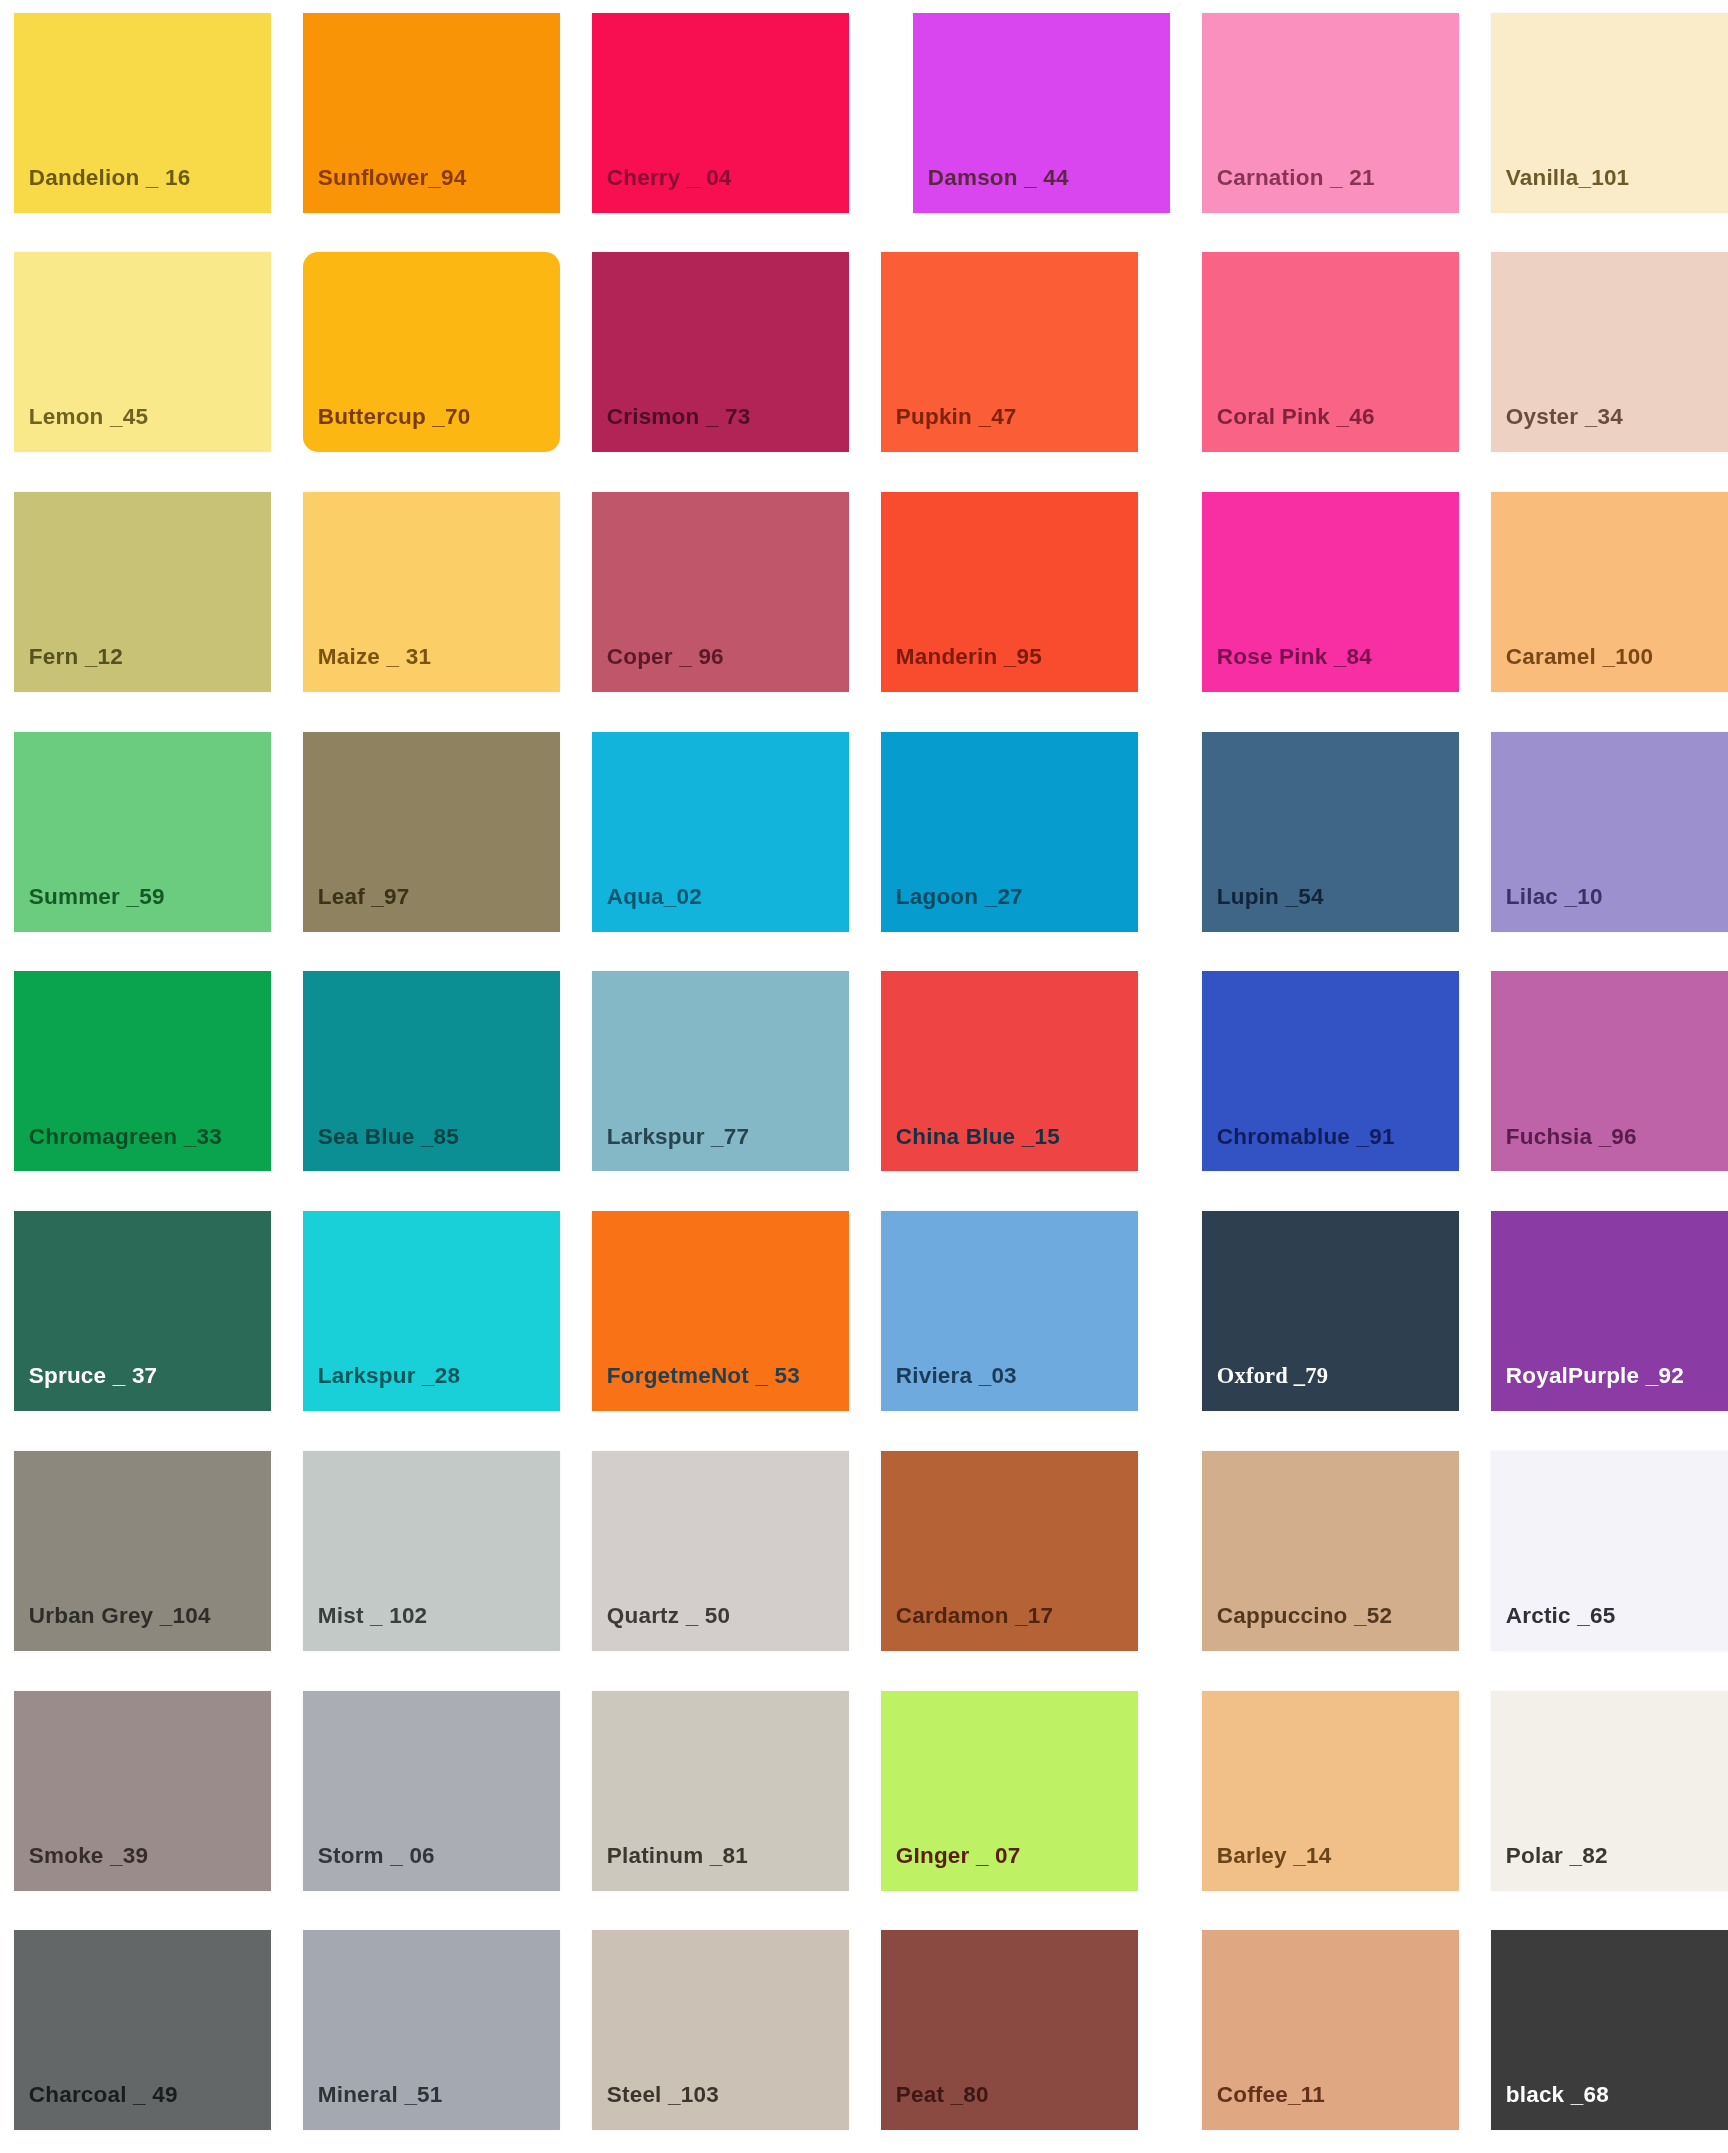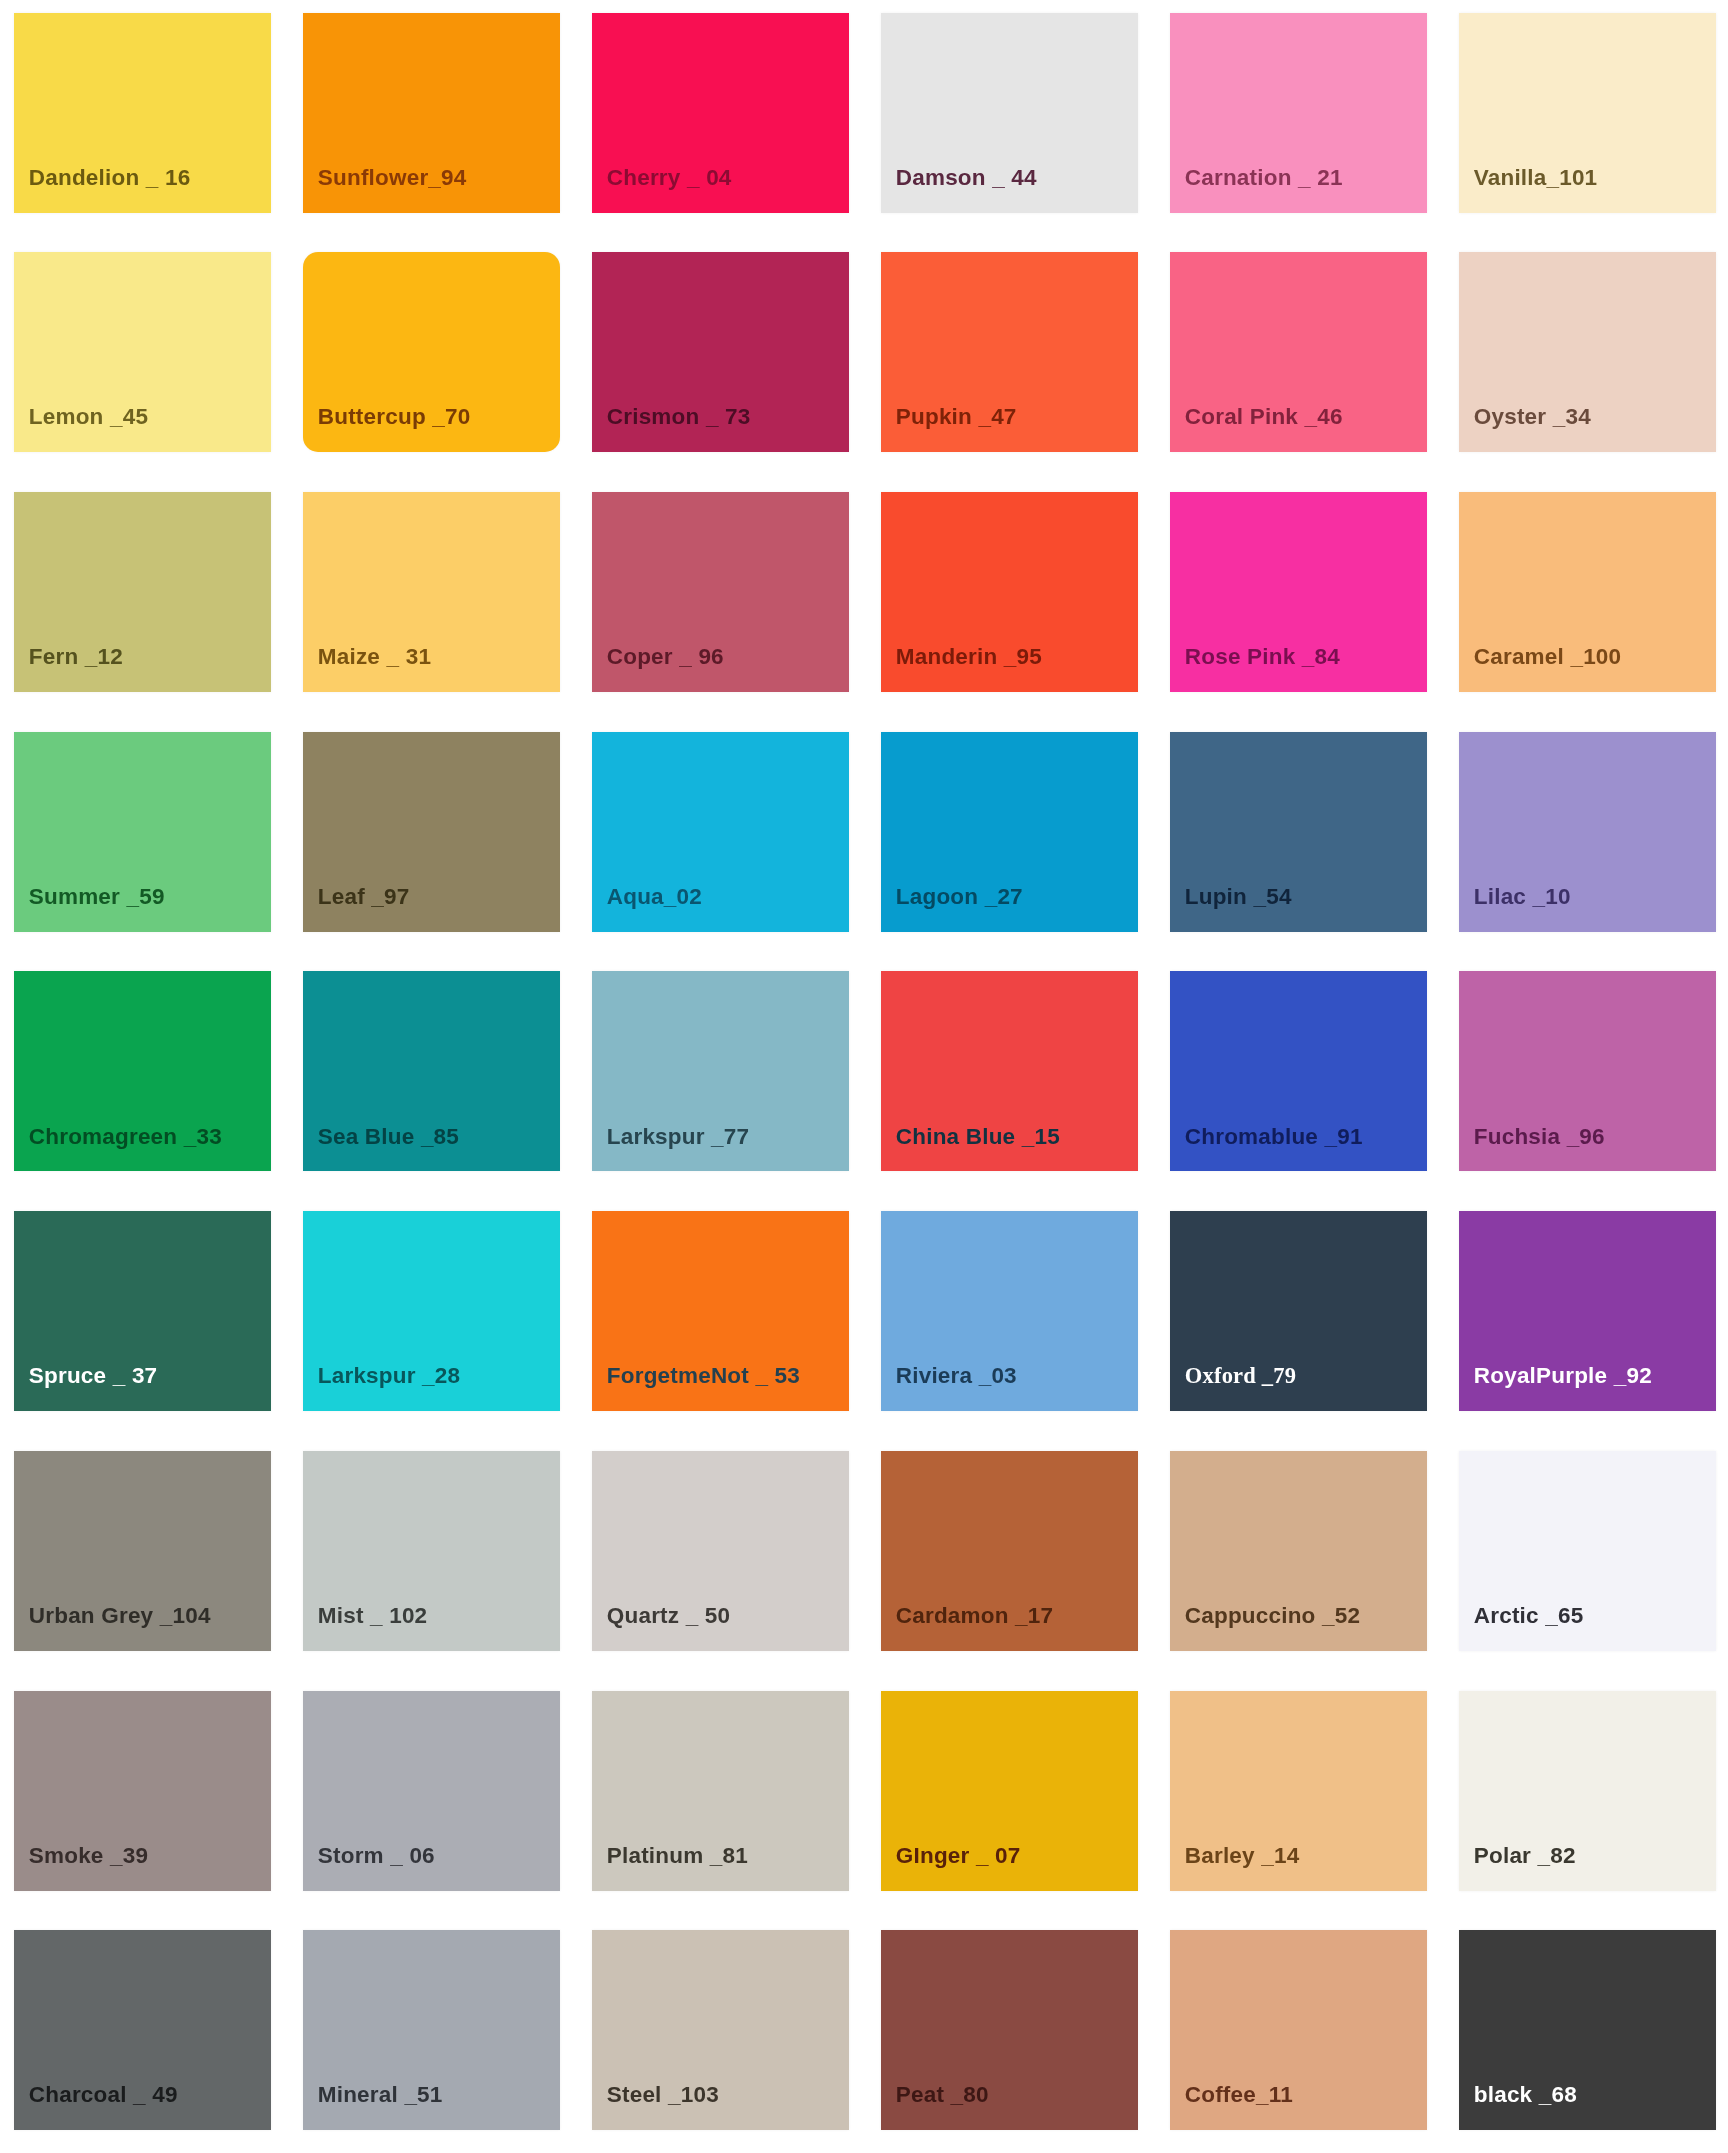--- a/index.html
+++ b/index.html
@@ -51,21 +51,21 @@
 <div id="swatch-grid">
     <div class="swatch" style="background-color: rgb(248, 218, 72);">
       <span class="swatch-label" style="color: rgb(107, 90, 16);">Dandelion _ 16</span>
     </div>
     <div class="swatch" style="background-color: rgb(248, 148, 6);">
       <span class="swatch-label" style="color: rgb(138, 58, 6);">Sunflower_94</span>
     </div>
     <div class="swatch" style="background-color: rgb(248, 15, 82);">
       <span class="swatch-label" style="color: rgb(140, 11, 51);">Cherry _ 04</span>
     </div>
-    <div class="swatch" style="background-color: #e5e5e5;">
+    <div class="swatch" style="background-color: #d946ef; margin-left: 32px;">
       <span class="swatch-label" style="color: rgb(90, 40, 64);">Damson _ 44</span>
     </div>
     <div class="swatch" style="background-color: rgb(249, 144, 190);">
       <span class="swatch-label" style="color: rgb(138, 51, 85);">Carnation _ 21</span>
     </div>
     <div class="swatch" style="background-color: rgb(250, 236, 201);">
       <span class="swatch-label" style="color: rgb(107, 90, 42);">Vanilla_101</span>
     </div>
     <div class="swatch" style="background-color: rgb(249, 233, 138);">
       <span class="swatch-label" style="color: rgb(111, 99, 32);">Lemon _45</span>
@@ -177,21 +177,21 @@
     </div>
     <div class="swatch" style="background-color: rgb(154, 140, 138);">
       <span class="swatch-label" style="color: rgb(54, 44, 43);">Smoke _39</span>
     </div>
     <div class="swatch" style="background-color: rgb(171, 173, 180);">
       <span class="swatch-label" style="color: rgb(51, 53, 59);">Storm _ 06</span>
     </div>
     <div class="swatch" style="background-color: rgb(204, 200, 190);">
       <span class="swatch-label" style="color: rgb(59, 56, 47);">Platinum _81</span>
     </div>
-    <div class="swatch" style="background-color: #eab308;">
+    <div class="swatch" style="background-color: #bef264;">
       <span class="swatch-label" style="color: rgb(89, 33, 10);">GInger _ 07</span>
     </div>
     <div class="swatch" style="background-color: rgb(240, 192, 136);">
       <span class="swatch-label" style="color: rgb(107, 68, 24);">Barley _14</span>
     </div>
     <div class="swatch" style="background-color: rgb(242, 240, 232);">
       <span class="swatch-label" style="color: rgb(58, 56, 47);">Polar _82</span>
     </div>
     <div class="swatch" style="background-color: rgb(99, 103, 104);">
       <span class="swatch-label" style="color: rgb(26, 28, 29);">Charcoal _ 49</span>

